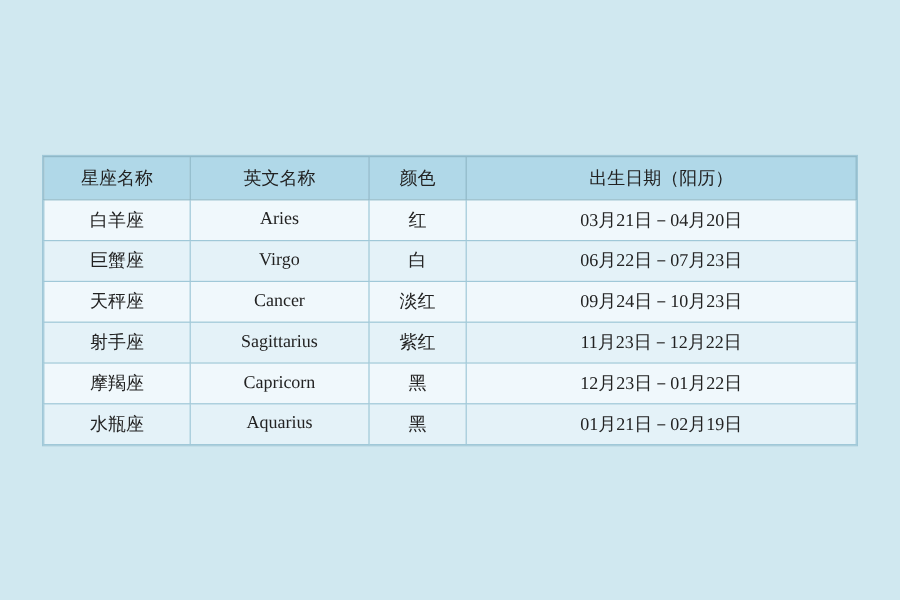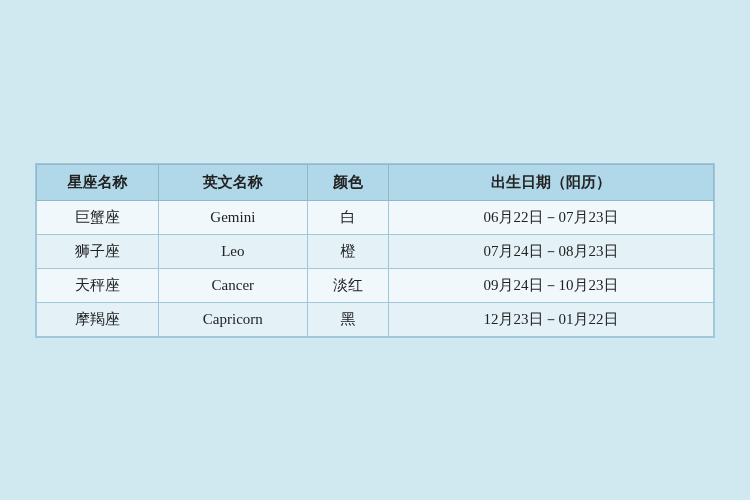--- a/index.html
+++ b/index.html
@@ -31,21 +31,21 @@
     }
 
     thead tr {
       background-color: #b0d8e8;
     }
 
     thead th {
       border: 1px solid #90b8c8;
       padding: 8px 8px;
       text-align: center;
-      font-weight: bold;
+      font-weight: normal;
       color: #222;
       font-size: 15px;
     }
 
     tbody tr {
       background-color: #f0f8fc;
     }
 
     tbody tr:nth-child(even) {
       background-color: #e4f2f8;
@@ -71,39 +71,51 @@
   <table>
     <thead>
       <tr>
         <th class="col-chinese">星座名称</th>
         <th class="col-english">英文名称</th>
         <th class="col-color">颜色</th>
         <th class="col-date">出生日期（阳历）</th>
       </tr>
     </thead>
     <tbody id="table-body">
+    <tr>
+          <td>白羊座</td>
+          <td>Aries</td>
+          <td>红</td>
+          <td>03月21日－04月20日</td>
+        </tr>
         <tr>
           <td>巨蟹座</td>
-          <td>Gemini</td>
+          <td>Virgo</td>
           <td>白</td>
           <td>06月22日－07月23日</td>
-        </tr>
-        <tr>
-          <td>狮子座</td>
-          <td>Leo</td>
-          <td>橙</td>
-          <td>07月24日－08月23日</td>
         </tr>
         <tr>
           <td>天秤座</td>
           <td>Cancer</td>
           <td>淡红</td>
           <td>09月24日－10月23日</td>
         </tr>
         <tr>
+          <td>射手座</td>
+          <td>Sagittarius</td>
+          <td>紫红</td>
+          <td>11月23日－12月22日</td>
+        </tr>
+        <tr>
           <td>摩羯座</td>
           <td>Capricorn</td>
           <td>黑</td>
           <td>12月23日－01月22日</td>
+        </tr>
+        <tr>
+          <td>水瓶座</td>
+          <td>Aquarius</td>
+          <td>黑</td>
+          <td>01月21日－02月19日</td>
         </tr>
       </tbody>
   </table>
 </div>
 
 </body></html>

